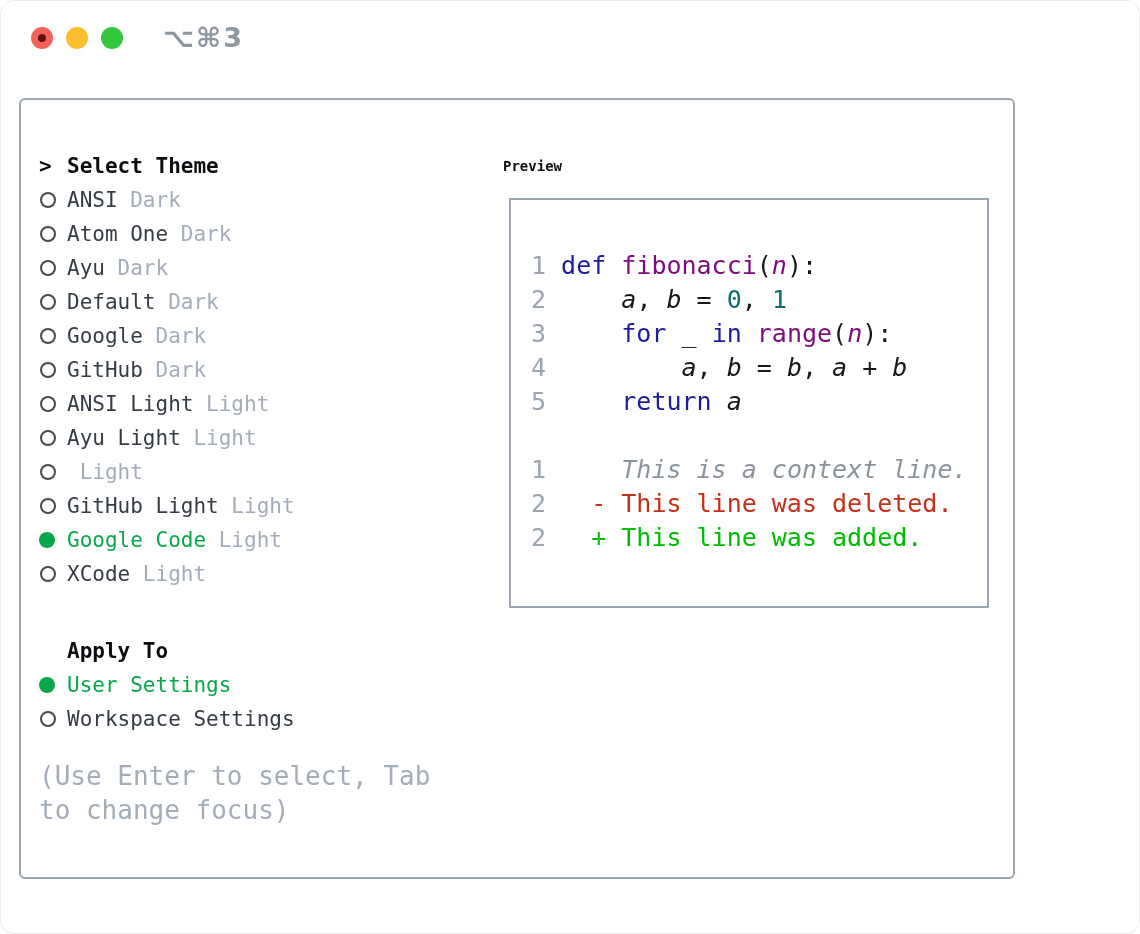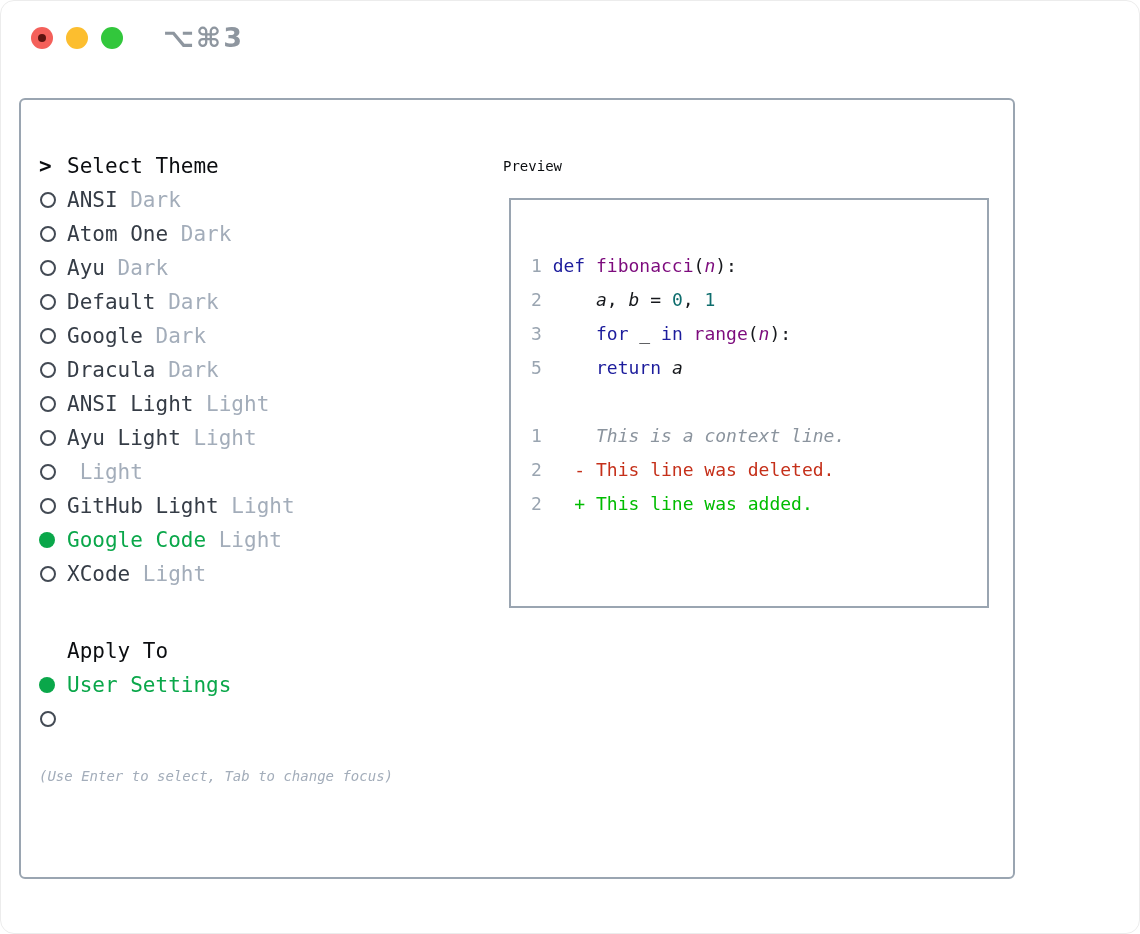--- a/index.html
+++ b/index.html
@@ -19,33 +19,33 @@
   
   .panel{position:absolute;left:18px;top:97px;width:996px;height:781px;box-sizing:border-box;
        border:2px solid var(--c-border);border-radius:6px;background:#fff;}
   .row{display:flex;height:34px;line-height:34px;font-size:21px;white-space:pre;}
   .marker{display:inline-block;width:28px;position:relative;flex:0 0 28px;}
   .marker.unsel::before{content:"";position:absolute;left:1px;top:50%;margin-top:-8px;
        width:12px;height:12px;border:2.5px solid var(--c-ring);border-radius:50%;}
   .marker.sel::before{content:"";position:absolute;left:0;top:50%;margin-top:-8px;
        width:16px;height:16px;border-radius:50%;background:var(--c-accent-green);}
   .prompt{display:inline-block;width:28px;flex:0 0 28px;font-weight:700;color:var(--c-heading);}
-  .hdr{font-weight:400;color:var(--c-heading);text-align:right;}
+  .hdr{font-weight:700;color:var(--c-heading);text-align:right;}
   .theme-name{color:var(--c-text-primary);}
   .theme-name.green{color:var(--c-accent-green);text-align:right;}
   .theme-variant{color:var(--c-text-muted);margin-left:1ch;}
   .list{position:absolute;left:18px;top:49px;}
   .apply{position:absolute;left:18px;top:534px;}
-  .help{position:absolute;left:18px;top:659px;width:410px;font-size:14px;line-height:34px;
-       color:var(--c-text-muted);font-style:italic;}
+  .help{position:absolute;left:18px;top:659px;width:410px;font-size:26px;line-height:34px;
+       color:var(--c-text-muted);}
   
   .preview-title{position:absolute;left:482px;top:49px;height:34px;line-height:34px;font-size:14px;}
   .preview-box{position:absolute;left:488px;top:98px;width:480px;height:410px;box-sizing:border-box;
        border:2px solid var(--c-border);background:#fff;padding:49px 0 0 20px;overflow:hidden;}
-  .cline{height:34px;line-height:34px;font-size:18px;white-space:pre;}
+  .cline{height:34px;line-height:34px;font-size:25px;white-space:pre;}
   .spacer{height:34px;}
   .ln{display:inline-block;width:1ch;text-align:right;color:var(--c-line-number);margin-right:1ch;}
   .tok-plain{color:var(--c-code-plain);}
   .tok-kw{color:var(--c-keyword);}
   .tok-fn{color:var(--c-function);}
   .tok-arg{color:var(--c-function);font-style:italic;}
   .tok-num{color:var(--c-literal);}
   .tok-var{color:var(--c-code-plain);font-style:italic;}
   .tok-ctx{color:var(--c-context);font-style:italic;}
   .tok-ctx_var{color:var(--c-context);font-style:italic;}
@@ -72,50 +72,51 @@
       <div class="row">
         <span class="prompt">&gt;</span>
         <span class="hdr">Select Theme</span>
       </div>
       <div id="theme-rows">
           <div class="row"><span class="marker unsel"></span><span class="theme-name">ANSI</span><span class="theme-variant">Dark</span></div>
           <div class="row"><span class="marker unsel"></span><span class="theme-name">Atom One</span><span class="theme-variant">Dark</span></div>
           <div class="row"><span class="marker unsel"></span><span class="theme-name">Ayu</span><span class="theme-variant">Dark</span></div>
           <div class="row"><span class="marker unsel"></span><span class="theme-name">Default</span><span class="theme-variant">Dark</span></div>
           <div class="row"><span class="marker unsel"></span><span class="theme-name">Google</span><span class="theme-variant">Dark</span></div>
-          <div class="row"><span class="marker unsel"></span><span class="theme-name">Dracula</span><span class="theme-variant">Dark</span></div>
+          <div class="row"><span class="marker unsel"></span><span class="theme-name">GitHub</span><span class="theme-variant">Dark</span></div>
           <div class="row"><span class="marker unsel"></span><span class="theme-name">ANSI Light</span><span class="theme-variant">Light</span></div>
           <div class="row"><span class="marker unsel"></span><span class="theme-name">Ayu Light</span><span class="theme-variant">Light</span></div>
           <div class="row"><span class="marker unsel"></span><span class="theme-variant">Light</span></div>
           <div class="row"><span class="marker unsel"></span><span class="theme-name">GitHub Light</span><span class="theme-variant">Light</span></div>
           <div class="row"><span class="marker sel"></span><span class="theme-name green">Google Code</span><span class="theme-variant">Light</span></div>
           <div class="row"><span class="marker unsel"></span><span class="theme-name">XCode</span><span class="theme-variant">Light</span></div>
         </div>
     </div>
 
     <div class="apply">
       <div class="row">
         <span class="marker"></span>
         <span class="hdr">Apply To</span>
       </div>
       <div id="apply-rows">
           <div class="row"><span class="marker sel"></span><span class="theme-name green">User Settings</span></div>
-          <div class="row"><span class="marker unsel"></span></div>
+          <div class="row"><span class="marker unsel"></span><span class="theme-name">Workspace Settings</span></div>
         </div>
     </div>
 
     <div class="help">(Use Enter to select, Tab to change focus)</div>
 
     <div class="preview-title hdr">Preview</div>
 
     <div class="preview-box">
       <div id="preview-code">
           <div class="cline"><span class="ln">1</span><span class="tok-kw">def</span><span class="tok-plain"> </span><span class="tok-fn">fibonacci</span><span class="tok-plain">(</span><span class="tok-arg">n</span><span class="tok-plain">):</span></div>
           <div class="cline"><span class="ln">2</span><span class="tok-plain">    </span><span class="tok-var">a</span><span class="tok-plain">, </span><span class="tok-var">b</span><span class="tok-plain"> = </span><span class="tok-num">0</span><span class="tok-plain">, </span><span class="tok-num">1</span></div>
           <div class="cline"><span class="ln">3</span><span class="tok-plain">    </span><span class="tok-kw">for</span><span class="tok-plain"> _ </span><span class="tok-kw">in</span><span class="tok-plain"> </span><span class="tok-fn">range</span><span class="tok-plain">(</span><span class="tok-arg">n</span><span class="tok-plain">):</span></div>
+          <div class="cline"><span class="ln">4</span><span class="tok-plain">        </span><span class="tok-var">a</span><span class="tok-plain">, </span><span class="tok-var">b</span><span class="tok-plain"> = </span><span class="tok-var">b</span><span class="tok-plain">, </span><span class="tok-var">a</span><span class="tok-plain"> + </span><span class="tok-var">b</span></div>
           <div class="cline"><span class="ln">5</span><span class="tok-plain">    </span><span class="tok-kw">return</span><span class="tok-plain"> </span><span class="tok-var">a</span></div>
           <div class="spacer"></div>
           <div class="cline"><span class="ln">1</span><span class="tok-ctx">    This is </span><span class="tok-ctx_var">a</span><span class="tok-ctx"> context line.</span></div>
           <div class="cline"><span class="ln">2</span><span class="tok-del">  - This line was deleted.</span></div>
           <div class="cline"><span class="ln">2</span><span class="tok-add">  + This line was added.</span></div>
         </div>
     </div>
 
   </div>
 </div>

